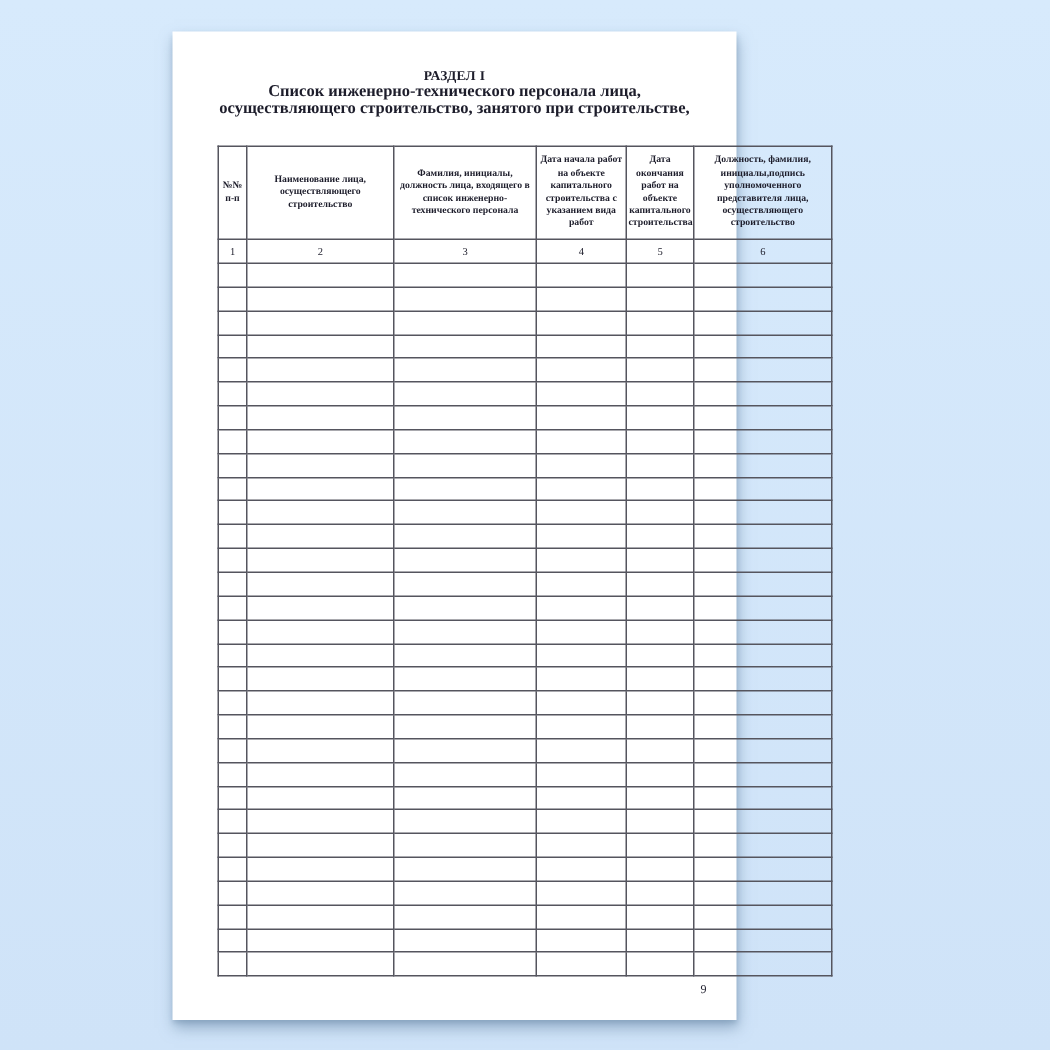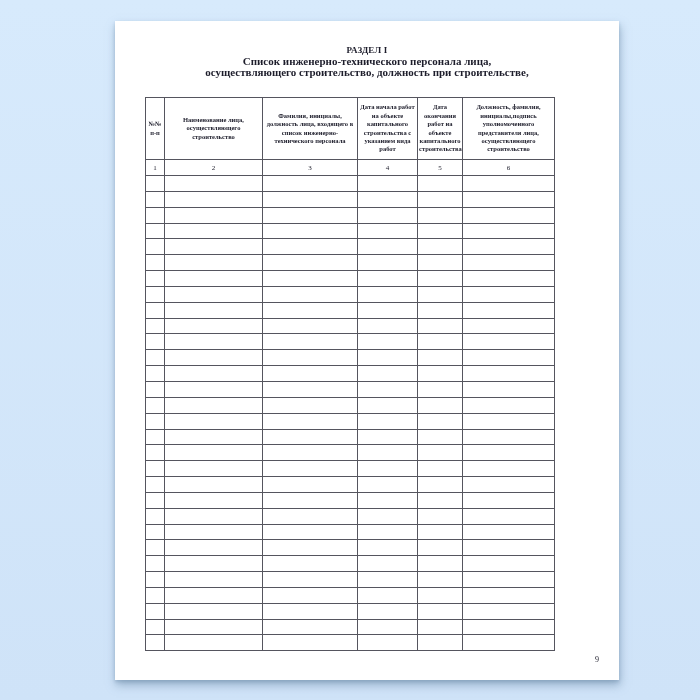--- a/index.html
+++ b/index.html
@@ -14,21 +14,21 @@
   body {
     background: linear-gradient(180deg, var(--bg-top) 0%, var(--bg-bottom) 100%);
     font-family: "Liberation Serif", "DejaVu Serif", serif;
     color: var(--text);
     position: relative;
   }
   .page {
     position: absolute;
     left: 115px;
     top: 21px;
-    width: 504px;
+    width: 376px;
     height: 659px;
     background: var(--page-bg);
     box-shadow: 1px 5px 9px rgba(100, 132, 163, 0.55), 0 2px 3px rgba(100, 132, 163, 0.30);
     text-decoration: underline;
   }
   .title-block {
     position: absolute;
     top: 23px;
     left: 10px;
     right: 10px;
@@ -90,21 +90,21 @@
   }
 </style>
 </head>
 <body>
 
 <div class="page">
 
   <div class="title-block">
     <div class="section-title">РАЗДЕЛ I</div>
     <div class="subtitle-line">Список инженерно-технического персонала лица,</div>
-    <div class="subtitle-line">осуществляющего строительство, должность при строительстве,</div>
+    <div class="subtitle-line">осуществляющего строительство, занятого при строительстве,</div>
   </div>
 
   <table class="personnel">
     <colgroup>
       <col class="c1">
         <col class="c2">
         <col class="c3">
       <col class="c4">
         <col class="c5">
         <col class="c6">

